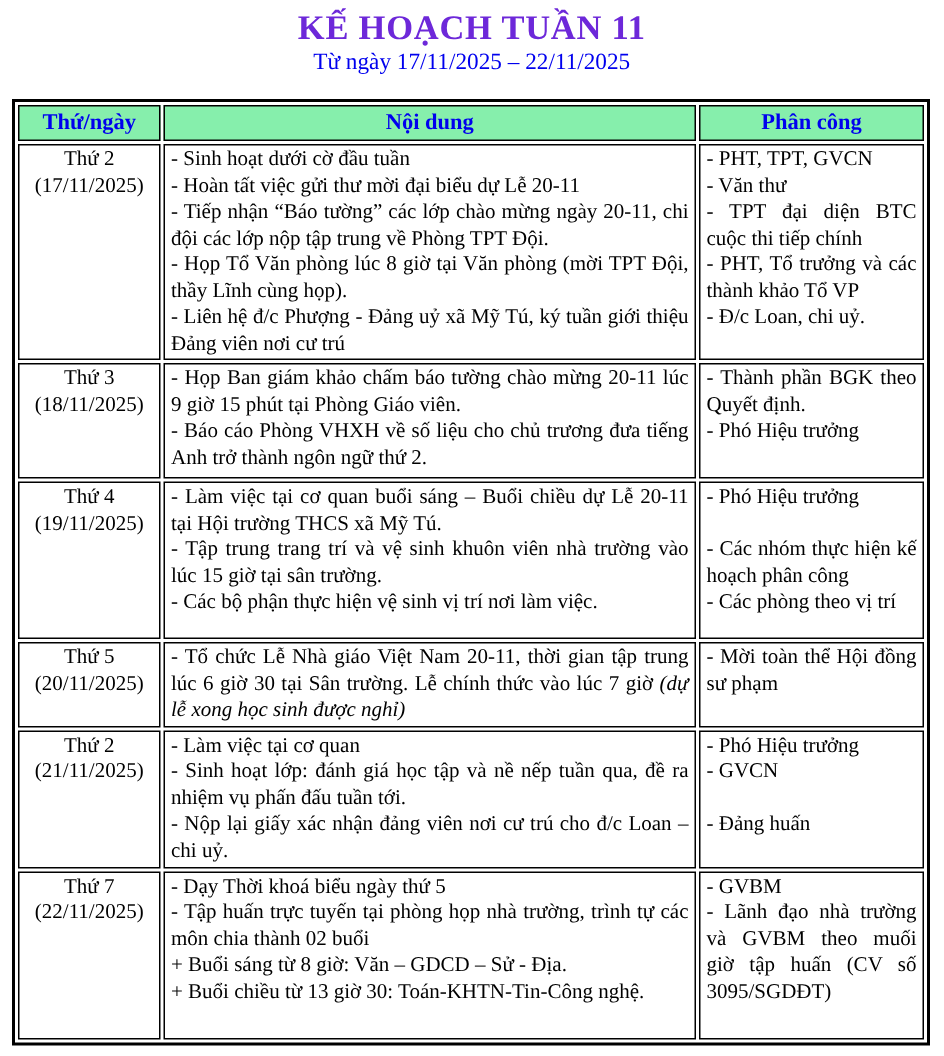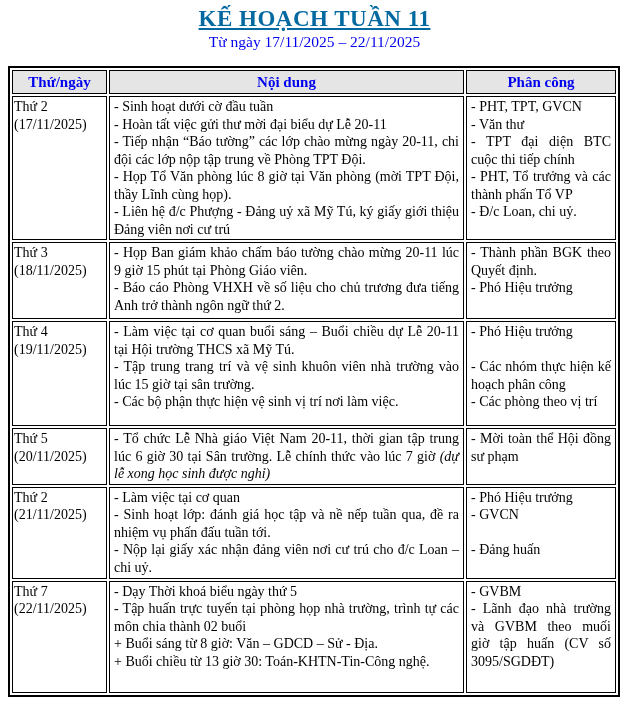--- a/index.html
+++ b/index.html
@@ -10,59 +10,59 @@
     height: 704px;
     font-family: "Liberation Serif", "DejaVu Serif", serif;
     color: #000000;
     overflow: hidden;
   }
   .title {
     margin: 6px 0 0 0;
     text-align: center;
     font-size: 23px;
     font-weight: bold;
-    color: #0369a1;
+    color: #6d28d9;
     letter-spacing: 0.5px;
-    text-decoration: underline;
   }
   .subtitle {
     margin: 1px 0 12px 0;
     text-align: center;
     font-size: 15.5px;
     font-weight: normal;
     color: #0000ee;
   }
   table.plan {
     margin: 15px 0 0 8px;
     border: 2px solid #000;
     border-collapse: separate;
     border-spacing: 2px;
     table-layout: fixed;
     width: 610px;
   }
   col.c-day    { width: 95px; }
   col.c-content{ width: 355px; }
   col.c-assign { width: 150px; }
   th.hdr {
-    background: #e5e5e5;
+    background: #86efac;
     color: #0000ee;
     border: 1px solid #000;
     font-size: 15px;
     font-weight: bold;
     text-align: center;
     height: 20px;
     padding: 1px 2px;
   }
   td {
     border: 1px solid #000;
     vertical-align: top;
     font-size: 14px;
     line-height: 17.5px;
   }
   td.day {
+    text-align: center;
     padding: 1px 1px;
   }
   td.cell {
     text-align: justify;
     padding: 1px 4px;
   }
   .line { min-height: 17.5px; }
   
   tbody tr:nth-child(1) td { height: 140px; }
   tbody tr:nth-child(2) td { height: 73px; margin-top: 12px; }
@@ -94,27 +94,27 @@
       <tr>
         <td class="day">
           <div class="line">Thứ 2</div>
           <div class="line">(17/11/2025)</div>
         </td>
         <td class="cell">
           <div class="line">- Sinh hoạt dưới cờ đầu tuần</div>
           <div class="line">- Hoàn tất việc gửi thư mời đại biểu dự Lễ 20-11</div>
           <div class="line">- Tiếp nhận “Báo tường” các lớp chào mừng ngày 20-11, chi đội các lớp nộp tập trung về Phòng TPT Đội.</div>
           <div class="line">- Họp Tổ Văn phòng lúc 8 giờ tại Văn phòng (mời TPT Đội, thầy Lĩnh cùng họp).</div>
-          <div class="line">- Liên hệ đ/c Phượng - Đảng uỷ xã Mỹ Tú, ký giấy giới thiệu Đảng viên nơi cư trú</div>
+          <div class="line">- Liên hệ đ/c Phượng - Đảng uỷ xã Mỹ Tú, ký tuần giới thiệu Đảng viên nơi cư trú</div>
         </td>
         <td class="cell">
           <div class="line">- PHT, TPT, GVCN</div>
           <div class="line">- Văn thư</div>
           <div class="line">- TPT đại diện BTC cuộc thi tiếp chính</div>
-          <div class="line">- PHT, Tổ trưởng và các thành phấn Tổ VP</div>
+          <div class="line">- PHT, Tổ trưởng và các thành khảo Tổ VP</div>
           <div class="line">- Đ/c Loan, chi uỷ.</div>
         </td>
       </tr>
       <tr>
         <td class="day">
           <div class="line">Thứ 3</div>
           <div class="line">(18/11/2025)</div>
         </td>
         <td class="cell">
           <div class="line">- Họp Ban giám khảo chấm báo tường chào mừng 20-11 lúc 9 giờ 15 phút tại Phòng Giáo viên.</div>

